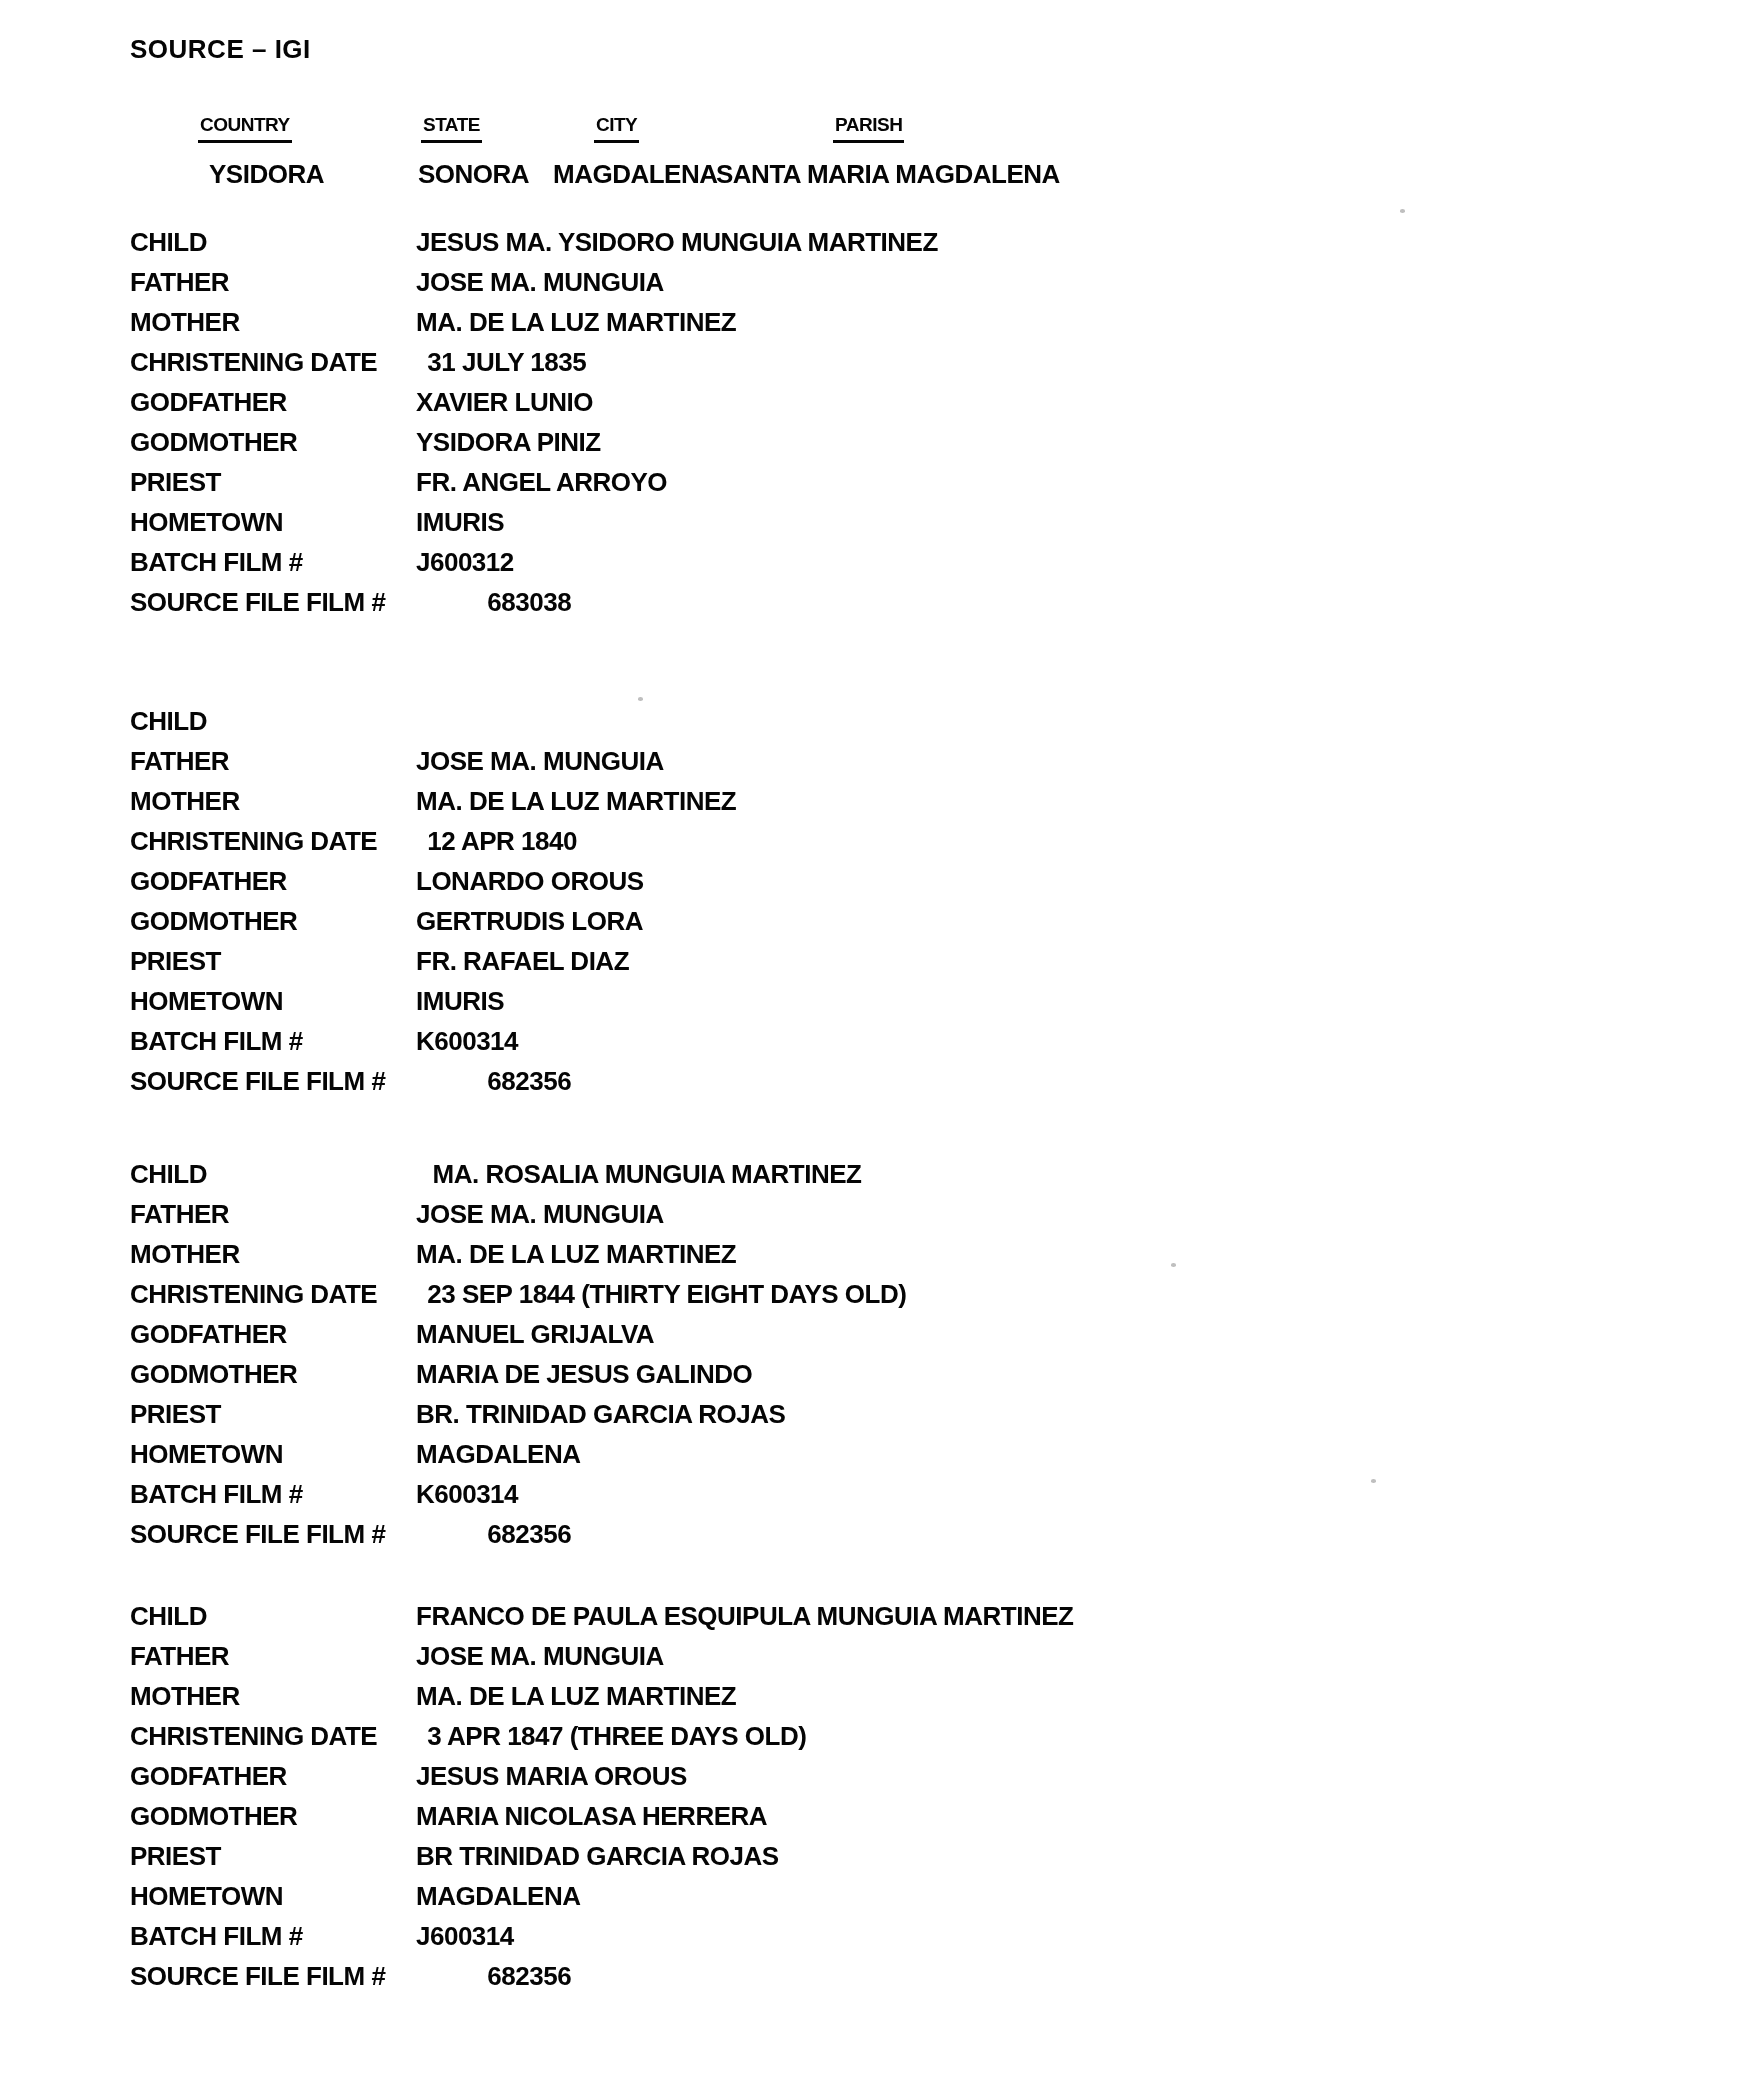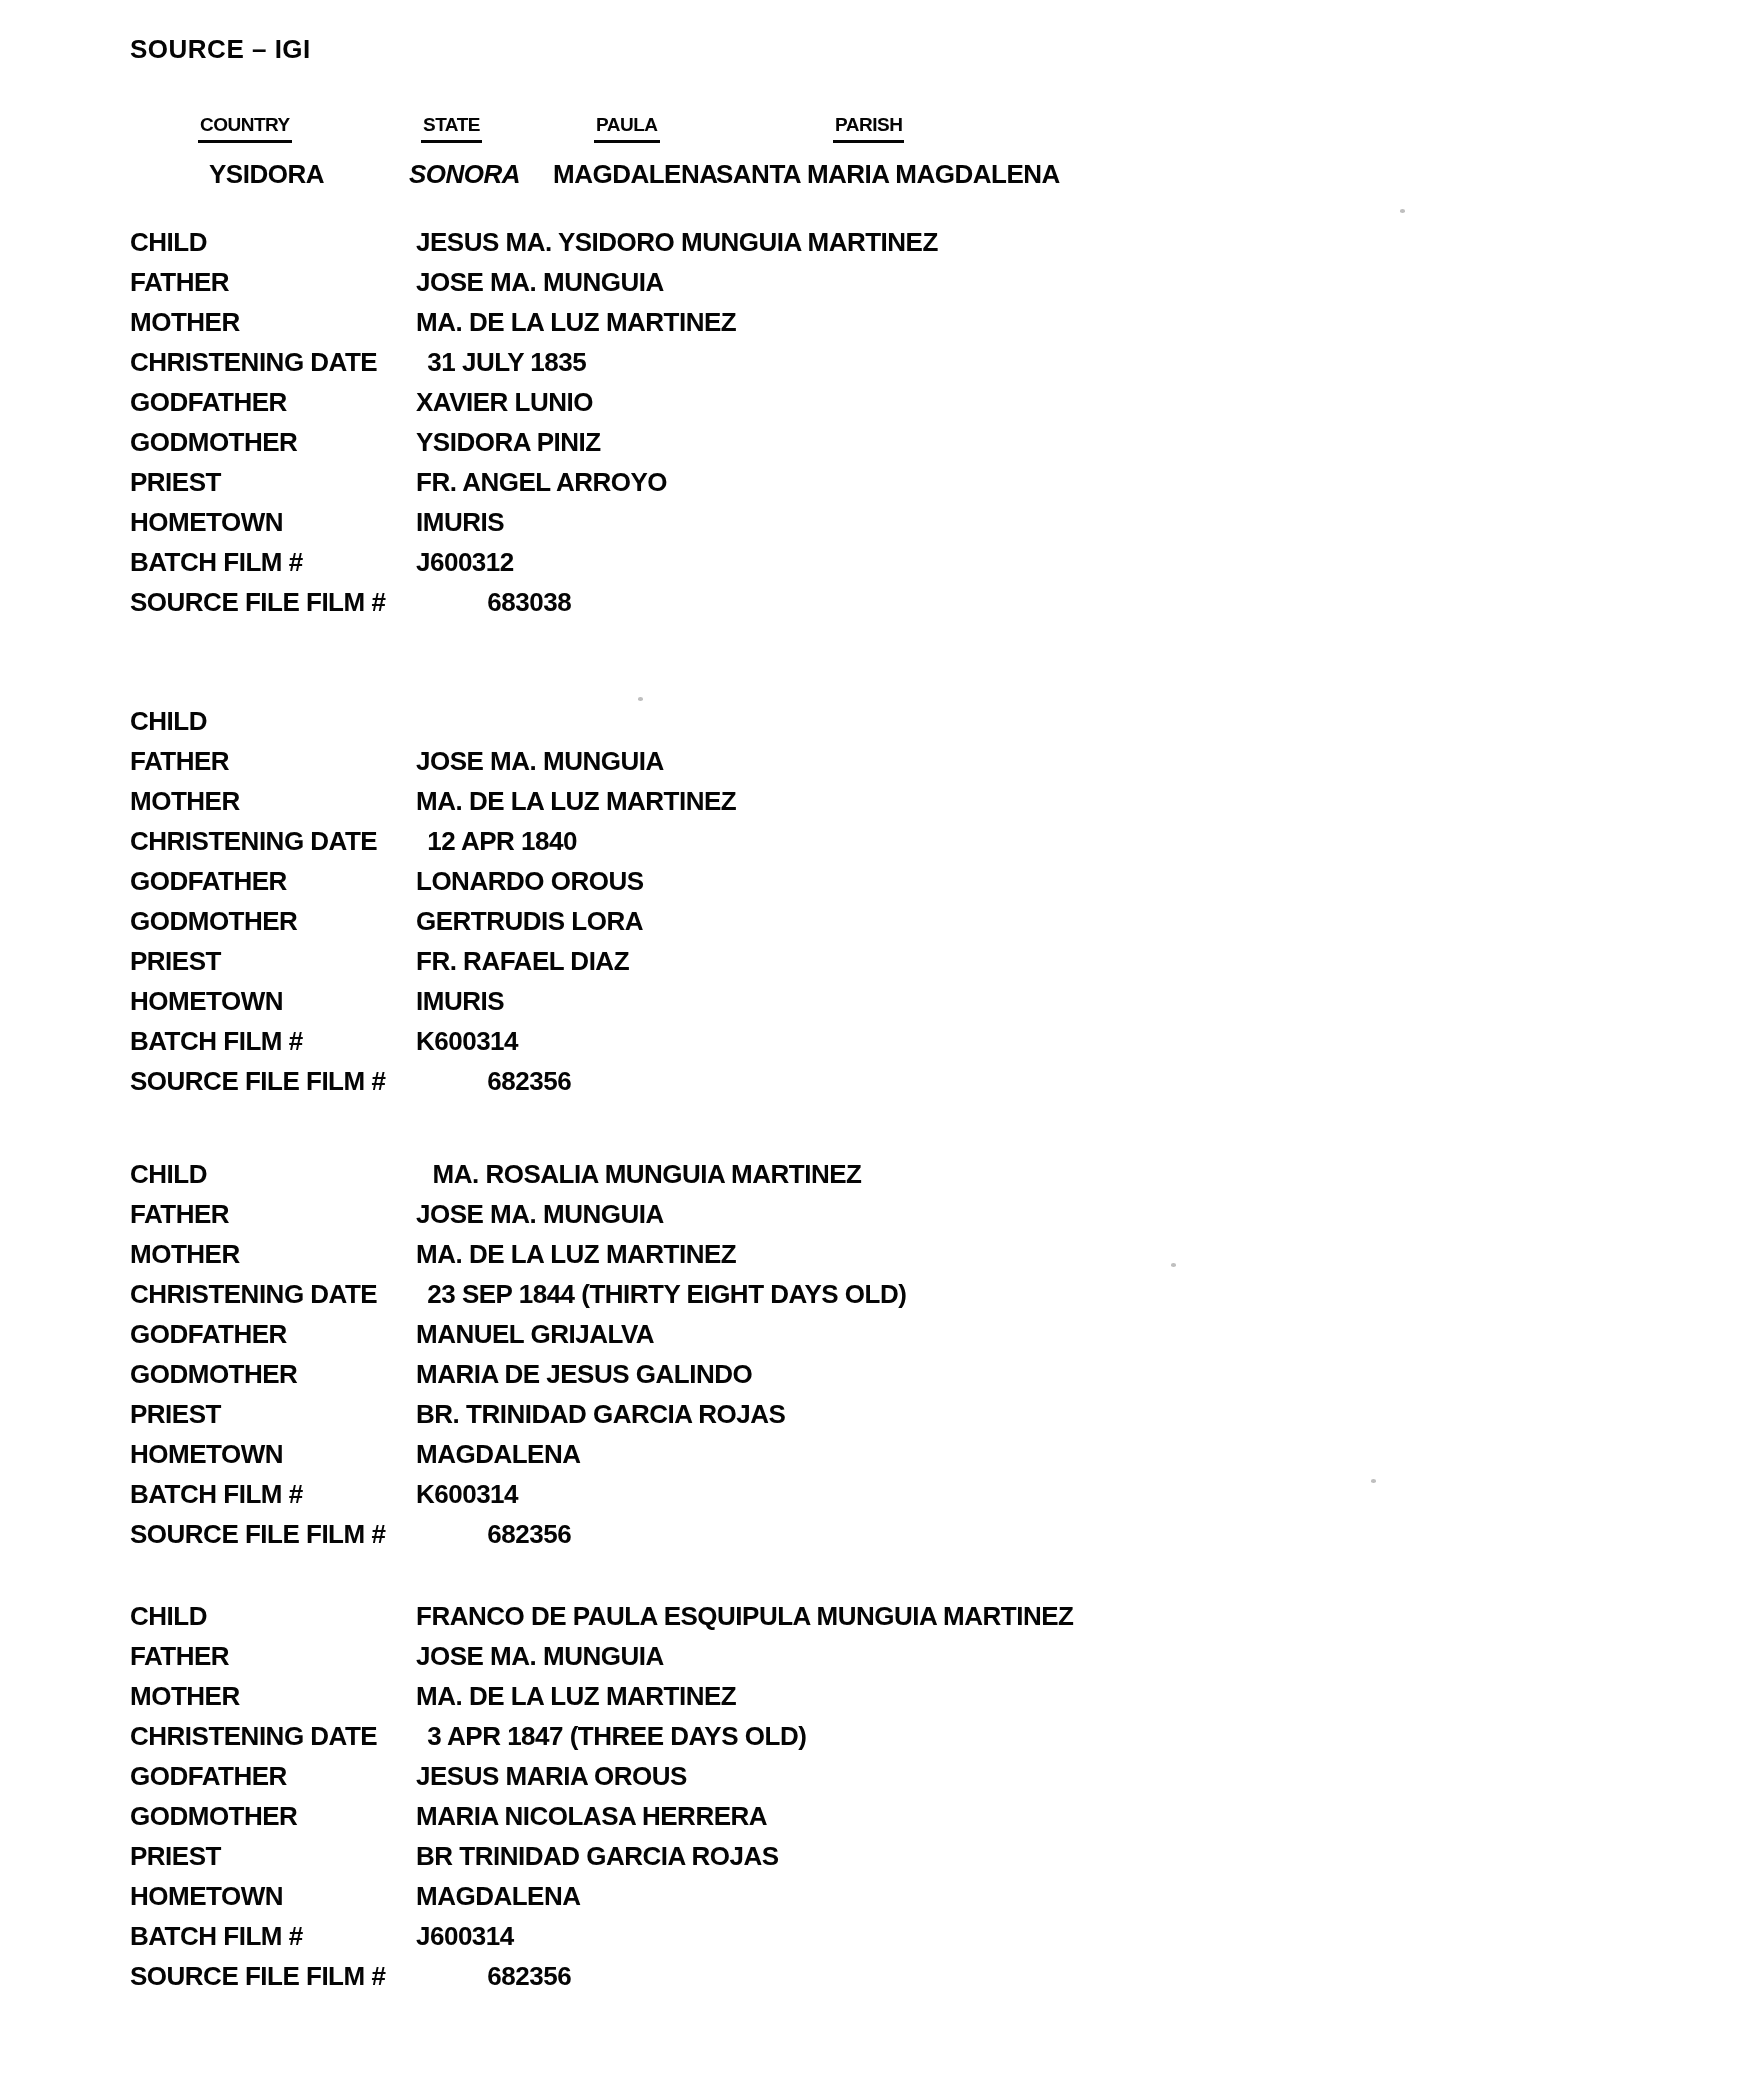--- a/index.html
+++ b/index.html
@@ -38,21 +38,21 @@
     position: absolute;
     top: 159px;
     font-size: 26px;
     white-space: nowrap;
   }
   .loc-country { left: 200px; }
   .loc-state   { left: 423px; }
   .loc-city    { left: 596px; }
   .loc-parish  { left: 835px; }
   .val-country { left: 209px; }
-  .val-state   { left: 409px; font-style: italic; }
+  .val-state   { left: 418px; }
   .val-city    { left: 553px; }
   .val-parish  { left: 716px; }
 
   
   .record {
     position: absolute;
     left: 130px;
     width: 1536px;
   }
   .record-0 { top: 222px; }
@@ -97,21 +97,21 @@
   .speck-4 { left: 1371px; top: 1479px; }
 </style>
 </head>
 <body>
 
 <div class="source-label">SOURCE – IGI</div>
 
 <div>
   <span class="loc-label loc-country">COUNTRY</span>
   <span class="loc-label loc-state">STATE</span>
-  <span class="loc-label loc-city">PAULA</span>
+  <span class="loc-label loc-city">CITY</span>
   <span class="loc-label loc-parish">PARISH</span>
 
   <span class="loc-value val-country">YSIDORA</span>
   <span class="loc-value val-state">SONORA</span>
   <span class="loc-value val-city">MAGDALENA</span>
   <span class="loc-value val-parish">SANTA MARIA MAGDALENA</span>
 </div>
 
 <div>
     <section class="record record-0">

